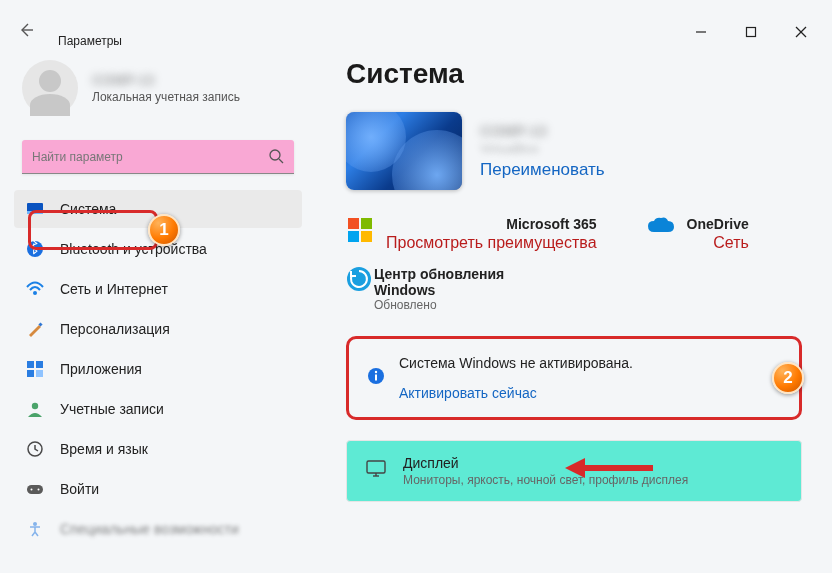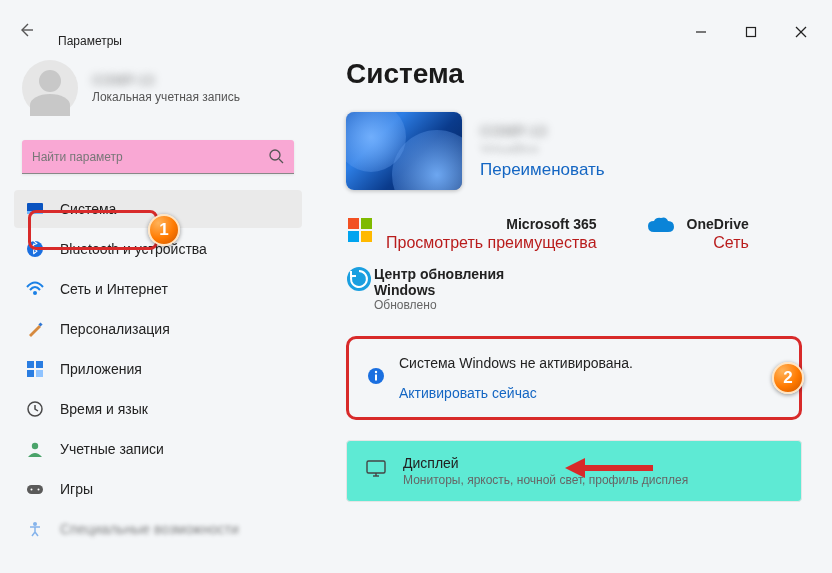--- a/index.html
+++ b/index.html
@@ -270,44 +270,44 @@
               <rect x="10" y="1" width="7" height="7" fill="#2a7de1"></rect>
               <rect x="1" y="10" width="7" height="7" fill="#2a7de1"></rect>
               <rect x="10" y="10" width="7" height="7" fill="#8fc3ff"></rect>
             </svg>
           </span>
         <span>Приложения</span>
       </div>
       <div class="nav-item">
         <span class="ico">
             <svg class="ico-svg" viewBox="0 0 18 18">
+              <circle cx="9" cy="6" r="3.2" fill="#4aa36a"></circle>
+              <path d="M2 17 Q9 9 16 17 Z" fill="#4aa36a"></path>
+            </svg>
+          </span>
+        <span>Учетные записи</span>
+      </div>
+      <div class="nav-item">
+        <span class="ico">
+            <svg class="ico-svg" viewBox="0 0 18 18">
               <circle cx="9" cy="9" r="7" stroke="#4a4a4a" stroke-width="1.5" fill="none"></circle>
               <path d="M9 5v4l3 2" stroke="#4a4a4a" stroke-width="1.5" fill="none"></path>
             </svg>
           </span>
         <span>Время и язык</span>
-      </div>
-      <div class="nav-item">
-        <span class="ico">
-            <svg class="ico-svg" viewBox="0 0 18 18">
-              <circle cx="9" cy="6" r="3.2" fill="#4aa36a"></circle>
-              <path d="M2 17 Q9 9 16 17 Z" fill="#4aa36a"></path>
-            </svg>
-          </span>
-        <span>Учетные записи</span>
       </div>
       <div class="nav-item">
         <span class="ico">
             <svg class="ico-svg" viewBox="0 0 18 18">
               <rect x="1" y="5" width="16" height="9" rx="4.5" fill="#5a5a5a"></rect>
               <circle cx="5.5" cy="9.5" r="1" fill="#fff"></circle>
               <circle cx="12.5" cy="9.5" r="1" fill="#fff"></circle>
             </svg>
           </span>
-        <span>Игры</span>
+        <span>Войти</span>
       </div>
       <div class="nav-item" style="opacity:0.55">
         <span class="ico">
             <svg class="ico-svg" viewBox="0 0 18 18">
               <circle cx="9" cy="4" r="2" fill="#2a7de1"></circle>
               <path d="M4 7h10M9 7v5l-3 4M9 12l3 4" stroke="#2a7de1" stroke-width="1.5" fill="none"></path>
             </svg>
           </span>
         <span style="filter:blur(2px)">Специальные возможности</span>
       </div>

